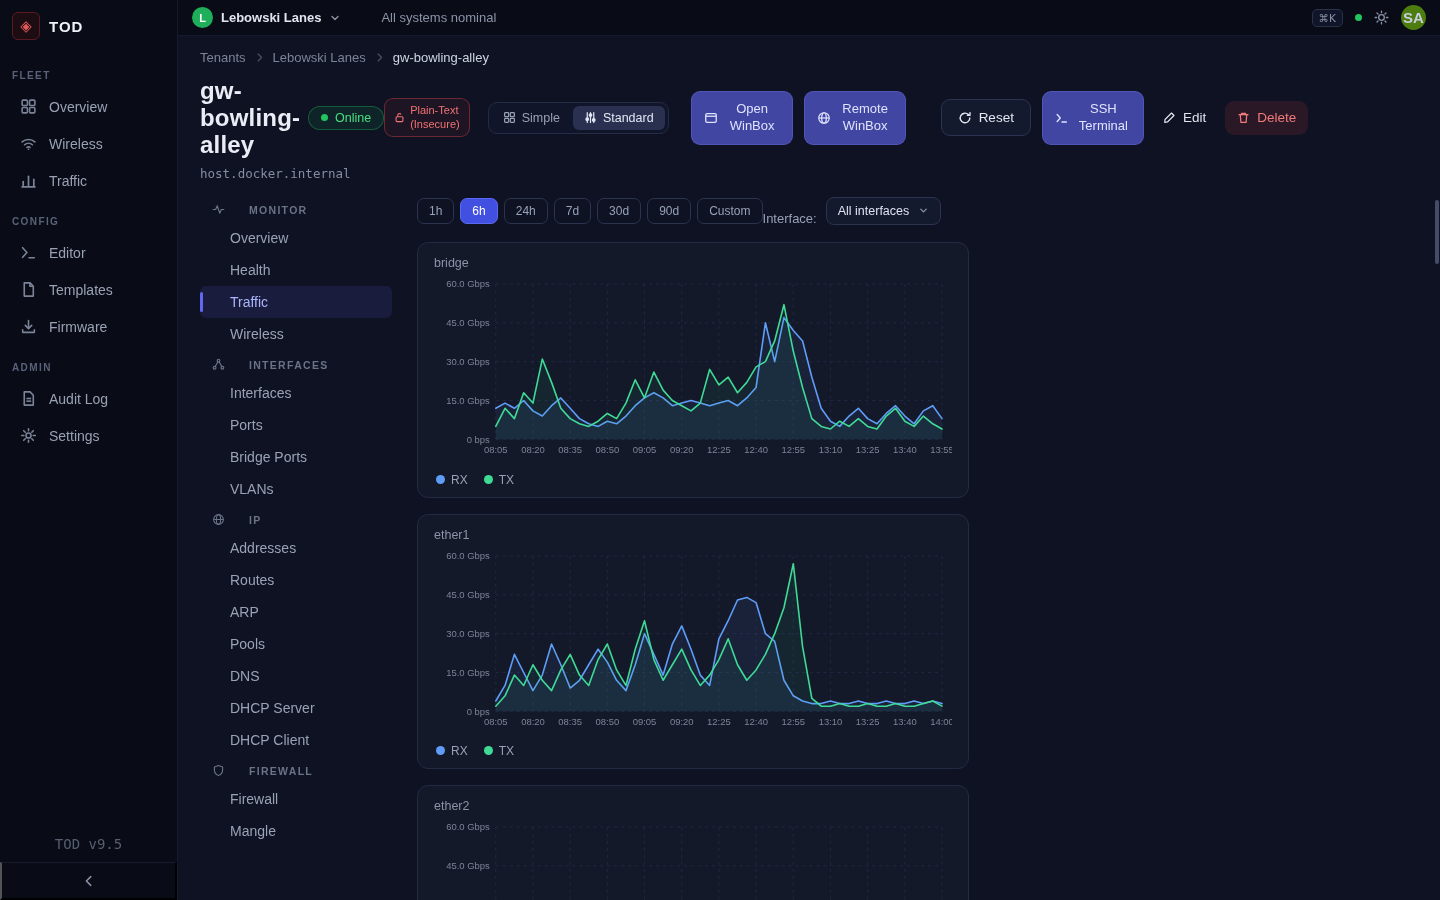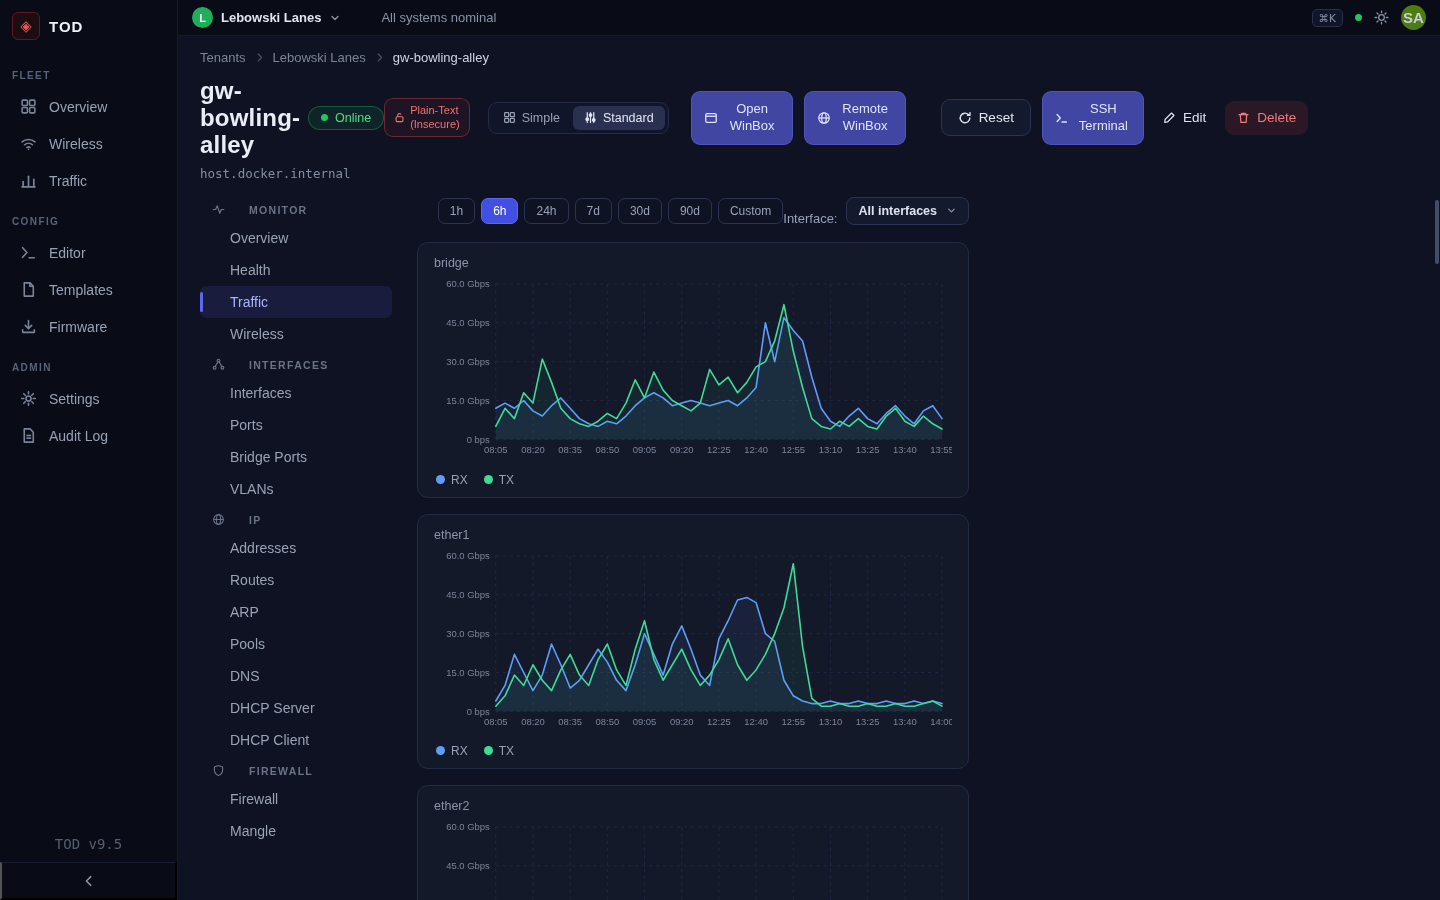--- a/index.html
+++ b/index.html
@@ -137,32 +137,32 @@
     display:block; padding:8px 0 8px 30px; font-size:14px; color:#9aa2b5;
     border-radius:6px; cursor:pointer; position:relative; text-decoration:none;
   }
   .sn-item.active { background:rgba(99,102,241,0.13); color:#aab6fb; }
   .sn-item.active::before {
     content:""; position:absolute; left:0; top:6px; bottom:6px; width:3px;
     background:#6366f1; border-radius:2px;
   }
 
   .charts-col { width:552px; margin-left:25px; }
-  .charts-toolbar { display:flex; align-items:center; justify-content:flex-end; }
+  .charts-toolbar { display:flex; align-items:center; justify-content:flex-start; }
   .ranges { display:flex; gap:6px; }
   .pill {
     font-family:inherit; font-size:12px; color:#99a2b8; background:transparent;
     border:1px solid #2b3350; border-radius:7px; padding:5px 11px; cursor:pointer;
   }
   .pill.active { background:#4150e0; border-color:#5b68f0; color:#ffffff; }
   .iface-group { display:flex; align-items:center; gap:9px; }
   .iface-label { font-size:13px; color:#98a1b6;margin-top:16px; }
   .iface-select {
     display:flex; align-items:center; gap:9px; background:#141a2e; border:1px solid #2b3350;
-    border-radius:8px; padding:6px 11px; font-size:12.5px; color:#dde2ef; cursor:pointer;font-weight:bold;
+    border-radius:8px; padding:6px 11px; font-size:12.5px; color:#dde2ef; cursor:pointer;
   }
 
   .chart-card {
     background:#141929; border:1px solid #232a44; border-radius:11px;
     margin-top:16px; padding:13px 16px 10px 16px;
   }
   .chart-title { font-size:12.5px; color:#8b93a8; }
   .chart-holder { margin-top:4px; }
   .legend { display:flex; gap:16px; align-items:center; margin-top:3px; padding-left:2px; }
   .legend-item { display:flex; align-items:center; gap:6px; font-size:12px; color:#98a1b6; }
@@ -249,36 +249,36 @@
           </svg>
         </span>
       <span>Firmware</span>
     </div>
   </div>
 
   <div class="side-section">
     <div class="side-section-label">ADMIN</div>
     <div class="side-item">
       <span class="s-ic">
-          <svg width="17" height="17" viewBox="0 0 16 16" fill="none" stroke="currentColor" stroke-width="1.5" stroke-linecap="round">
-            <circle cx="8" cy="8" r="2.4"></circle>
-            <path d="M8 1.6v2M8 12.4v2M1.6 8h2M12.4 8h2M3.5 3.5l1.4 1.4M11.1 11.1l1.4 1.4M12.5 3.5l-1.4 1.4M4.9 11.1l-1.4 1.4"></path>
-          </svg>
-        </span>
-      <span>Settings</span>
-    </div>
-    <div class="side-item">
-      <span class="s-ic">
           <svg width="17" height="17" viewBox="0 0 16 16" fill="none" stroke="currentColor" stroke-width="1.5" stroke-linejoin="round">
             <path d="M4 1.8h5.5L12.5 5v9.2h-8.5z"></path>
             <path d="M6 8h4.5"></path>
             <path d="M6 10.5h4.5"></path>
           </svg>
         </span>
       <span>Audit Log</span>
+    </div>
+    <div class="side-item">
+      <span class="s-ic">
+          <svg width="17" height="17" viewBox="0 0 16 16" fill="none" stroke="currentColor" stroke-width="1.5" stroke-linecap="round">
+            <circle cx="8" cy="8" r="2.4"></circle>
+            <path d="M8 1.6v2M8 12.4v2M1.6 8h2M12.4 8h2M3.5 3.5l1.4 1.4M11.1 11.1l1.4 1.4M12.5 3.5l-1.4 1.4M4.9 11.1l-1.4 1.4"></path>
+          </svg>
+        </span>
+      <span>Settings</span>
     </div>
   </div>
 
   <div class="side-footer">
     <div class="side-version">TOD v9.5</div>
     <button class="side-collapse">
       <span>
           <svg width="14" height="14" viewBox="0 0 16 16" fill="none" stroke="currentColor" stroke-width="1.7" stroke-linecap="round" stroke-linejoin="round">
             <path d="m10 3-5 5 5 5"></path>
           </svg>

